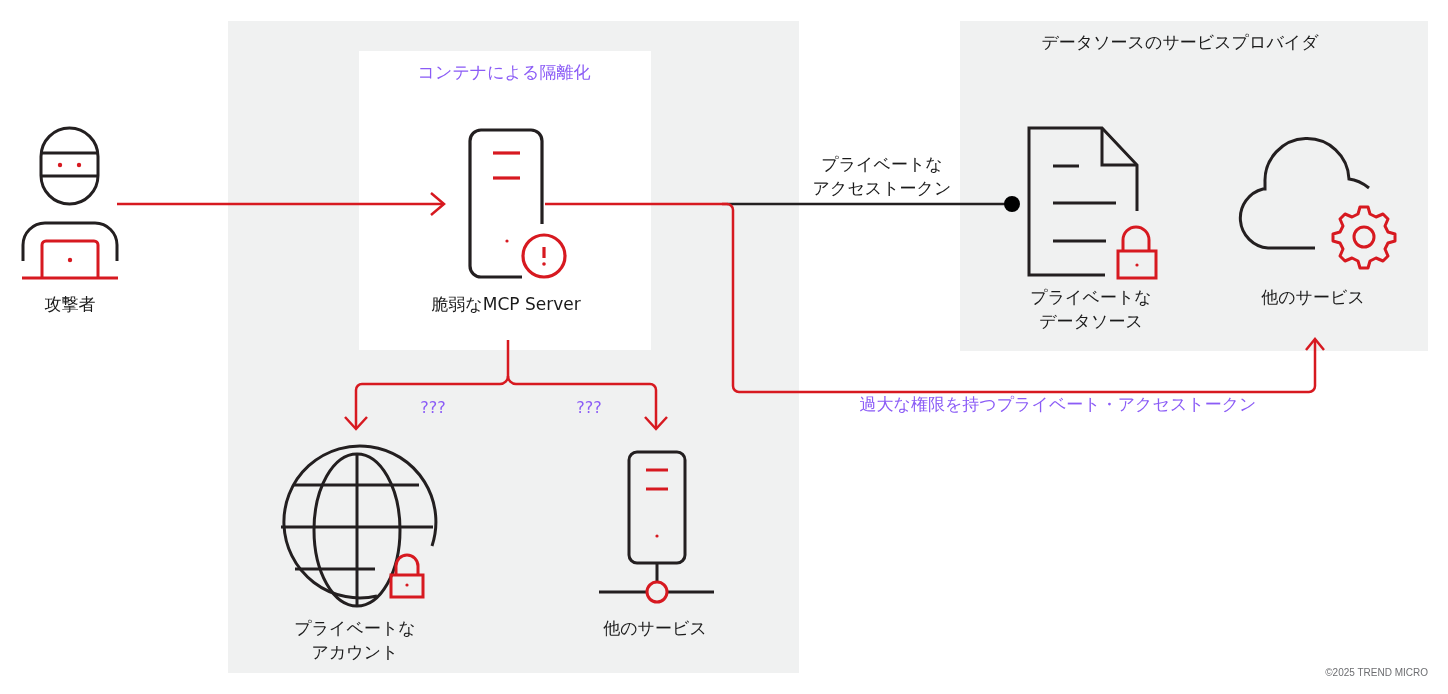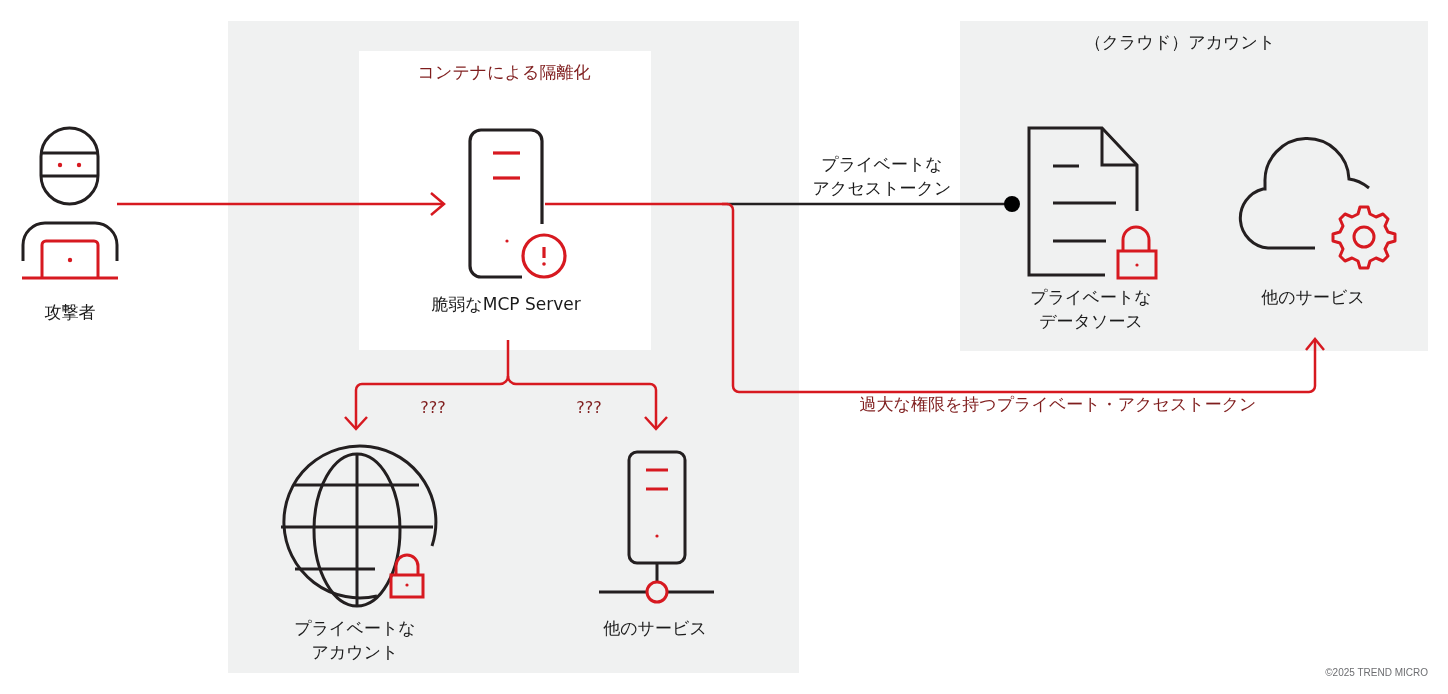--- a/index.html
+++ b/index.html
@@ -2,21 +2,21 @@
 <html><head>
 <meta charset="utf-8">
 <style>
   html, body { margin: 0; padding: 0; background: #ffffff; }
   body { width: 1448px; height: 694px; position: relative; overflow: hidden;
          font-family: "DejaVu Sans", "Liberation Sans", sans-serif; }
   .panel { position: absolute; background: #f0f1f1; }
   .inner { position: absolute; background: #ffffff; }
   .lbl { position: absolute; color: #1a1a1a; font-size: 17px; line-height: 24px;
          text-align: center; white-space: nowrap; transform: translateX(-50%); }
-  .red { color: #7f1d1d; }
+  .red { color: #8b5cf6; }
   .copy { position: absolute; right: 20px; bottom: 16px; font-size: 10px; color: #6d6e71;
           font-family: "Liberation Sans", sans-serif; }
   svg.canvas { position: absolute; left: 0; top: 0; }
 </style>
 </head>
 <body>
 
 <div class="panel" style="left:228px; top:21px; width:571px; height:652px;"></div>
 <div class="inner" style="left:359px; top:51px; width:292px; height:299px;"></div>
 <div class="panel" style="left:960px; top:21px; width:468px; height:330px;"></div>
@@ -102,42 +102,42 @@
     <circle cx="1137" cy="265" r="1.6" fill="#d71920" stroke="none"></circle>
   </g>
 
   <g fill="none" stroke-width="3">
     <path d="M1315 248 H1268 a30 30 0 0 1 -5 -59 h2 V182 a42 42 0 0 1 84 -3 q10 1 20 9" stroke="#231f20"></path>
     <circle cx="1364" cy="237" r="10" stroke="#d71920"></circle>
     <path d="M1364 207 l4 0 2 7 6 3 7 -3 5 5 -3 7 3 6 7 2 0 7 -7 2 -3 6 3 7 -5 5 -7 -3 -6 3 -2 7 -8 0 -2 -7 -6 -3 -7 3 -5 -5 3 -7 -3 -6 -7 -2 0 -7 7 -2 3 -6 -3 -7 5 -5 7 3 6 -3 2 -7 z" stroke="#d71920" stroke-linejoin="round"></path>
   </g>
 </svg>
 
-<div class="lbl" style="left:70px; top:300px;">攻撃者</div>
+<div class="lbl" style="left:70px; top:292px;">攻撃者</div>
 
 <div class="lbl red" style="left:504px; top:60px;">コンテナによる隔離化</div>
 <div class="lbl" style="left:506px; top:292px;">脆弱なMCP Server</div>
 
 <div class="lbl red" style="left:433px; top:396px; font-size:16px;">???</div>
 <div class="lbl red" style="left:589px; top:396px; font-size:16px;">???</div>
 
 <div class="lbl" style="left:355px; top:616px;">
   <div>プライベートな</div>
   <div>アカウント</div>
 </div>
 
 <div class="lbl" style="left:655px; top:616px;">他のサービス</div>
 
 <div class="lbl" style="left:882px; top:152px; background:transparent;">
   <div>プライベートな</div>
   <div>アクセストークン</div>
 </div>
 
 <div class="lbl" style="left:1180px; top:30px;">
-  <div>（クラウド）アカウント</div>
+  <div>データソースのサービスプロバイダ</div>
 </div>
 
 <div class="lbl" style="left:1091px; top:285px;">
   <div>プライベートな</div>
   <div>データソース</div>
 </div>
 
 <div class="lbl" style="left:1313px; top:285px;">他のサービス</div>
 
 <div class="lbl red" style="left:1058px; top:392px;">過大な権限を持つプライベート・アクセストークン</div>

